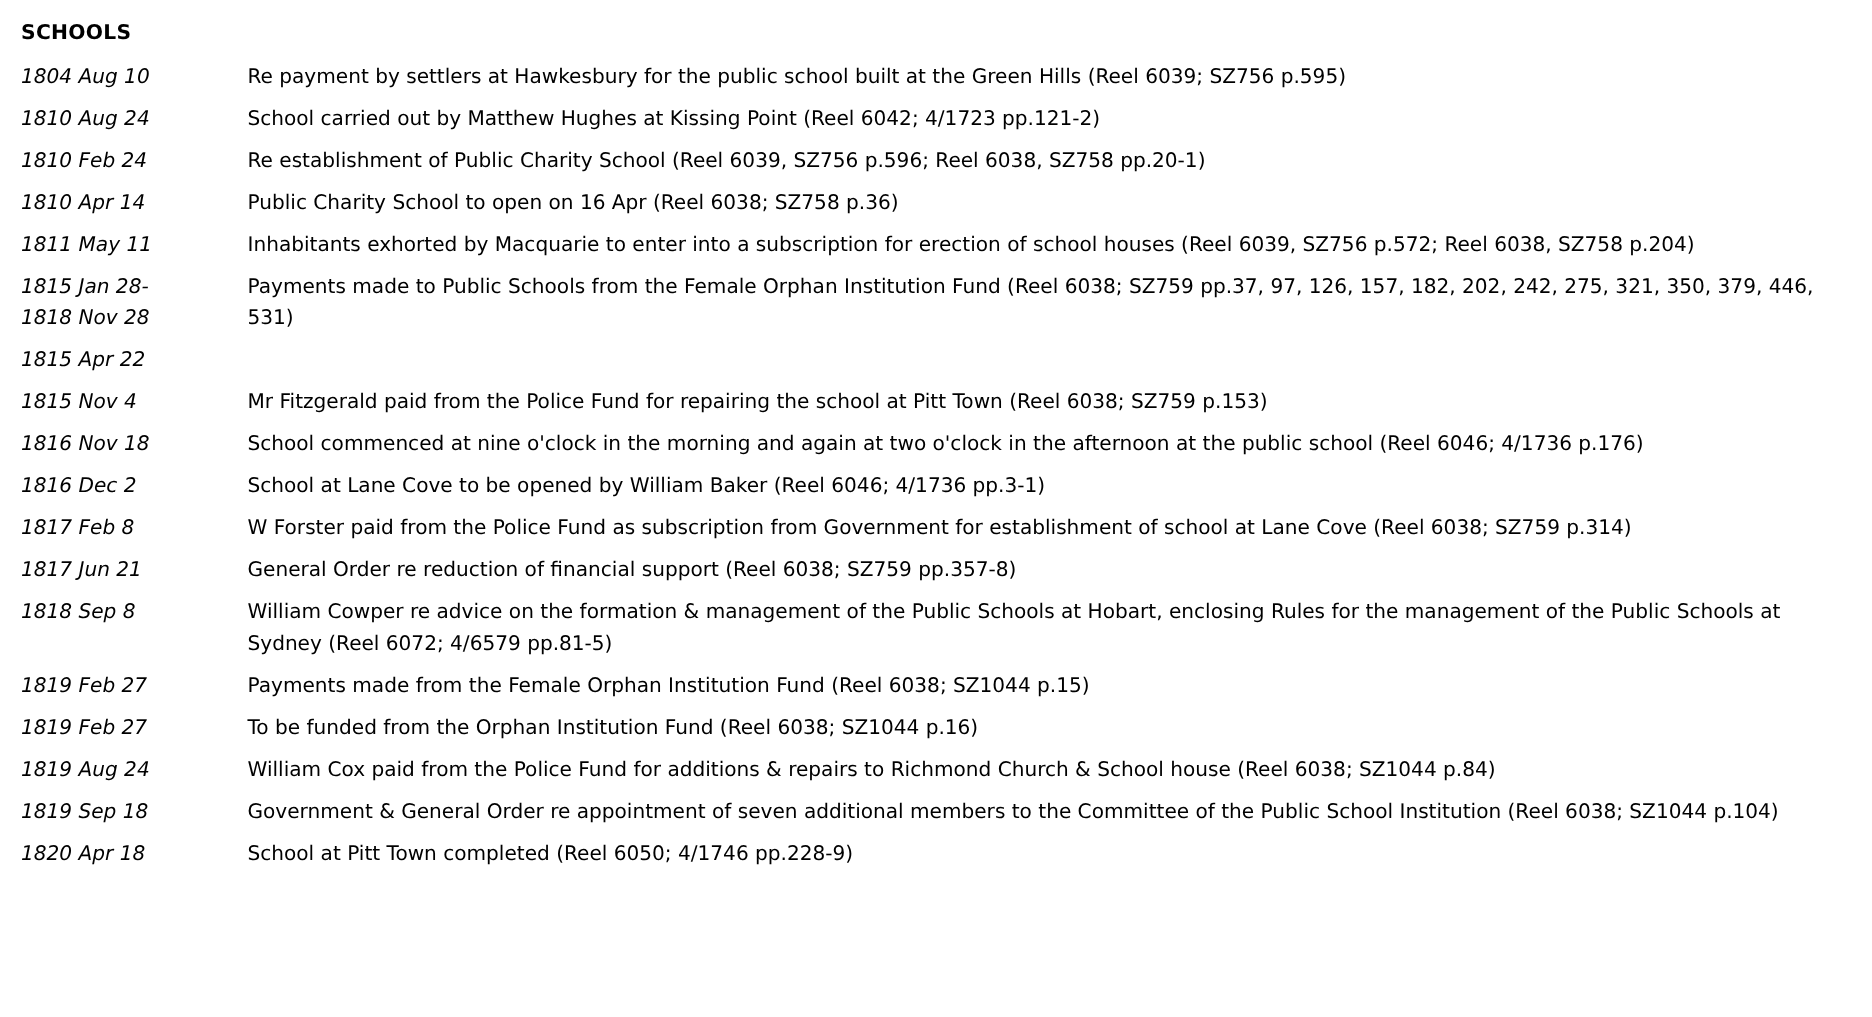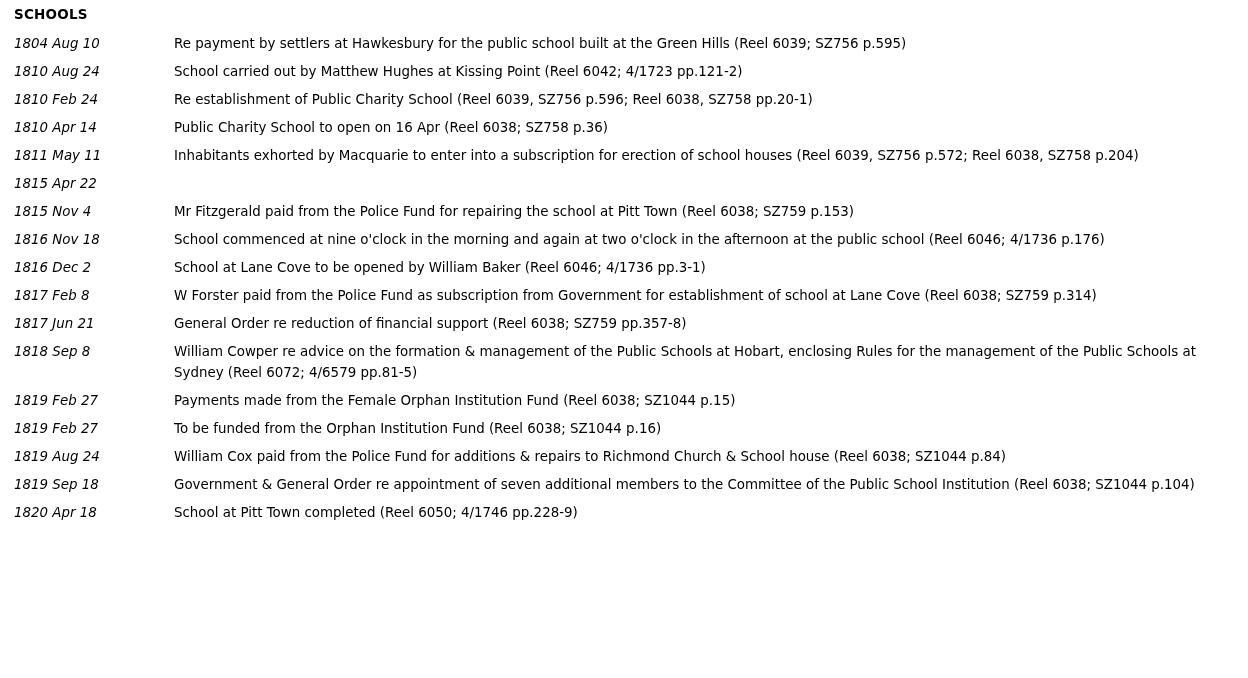--- a/index.html
+++ b/index.html
@@ -8,41 +8,40 @@
     background: #ffffff;
   }
   body {
     width: 1248px;
     height: 678px;
     overflow: hidden;
     font-family: "DejaVu Sans", "Liberation Sans", sans-serif;
     color: #000000;
   }
   .page {
-    padding: 4px 10px 0 14px;
+    padding: 12px 10px 0 14px;
     box-sizing: border-box;
     width: 1248px;
   }
   .section-title {
     font-size: 13.5px;
     font-weight: bold;
     line-height: 21px;
     margin-bottom: 8px;
     letter-spacing: 0.2px;
   }
   .entries {
     display: block;
   }
   .entry-row {
     display: flex;
     align-items: flex-start;
     margin-bottom: 7px;
     font-size: 13.4px;
     line-height: 21px;
-    gap: 9px;
   }
   .entry-date {
     flex: 0 0 151px;
     width: 151px;
     font-style: italic;
     white-space: pre-line;
   }
   .entry-description {
     flex: 1 1 auto;
     max-width: 1045px;
@@ -73,20 +72,25 @@
   <div class="entry-row">
     <div class="entry-date">1810 Apr 14</div>
     <div class="entry-description">Public Charity School to open on 16 Apr (Reel 6038; SZ758 p.36)</div>
   </div>
 
   <div class="entry-row">
     <div class="entry-date">1811 May 11</div>
     <div class="entry-description">Inhabitants exhorted by Macquarie to enter into a subscription for erection of school houses (Reel 6039, SZ756 p.572; Reel 6038, SZ758 p.204)</div>
   </div>
 
+  <div class="entry-row">
+    <div class="entry-date">1815 Jan 28-
+1818 Nov 28</div>
+    <div class="entry-description">Payments made to Public Schools from the Female Orphan Institution Fund (Reel 6038; SZ759 pp.37, 97, 126, 157, 182, 202, 242, 275, 321, 350, 379, 446, 531)</div>
+  </div>
 
   <div class="entry-row">
     <div class="entry-date">1815 Apr 22</div>
   </div>
 
   <div class="entry-row">
     <div class="entry-date">1815 Nov 4</div>
     <div class="entry-description">Mr Fitzgerald paid from the Police Fund for repairing the school at Pitt Town (Reel 6038; SZ759 p.153)</div>
   </div>
 

